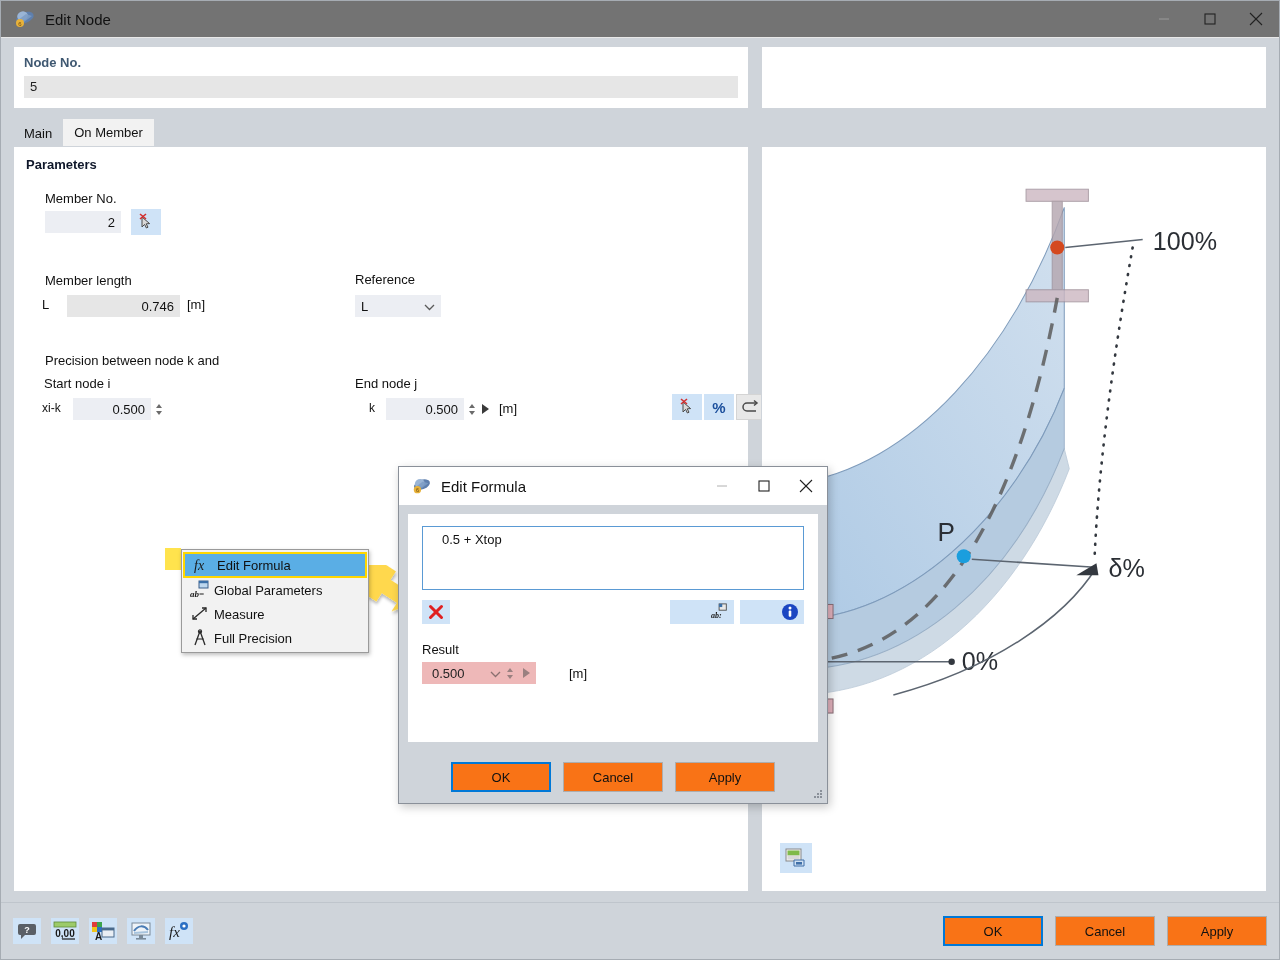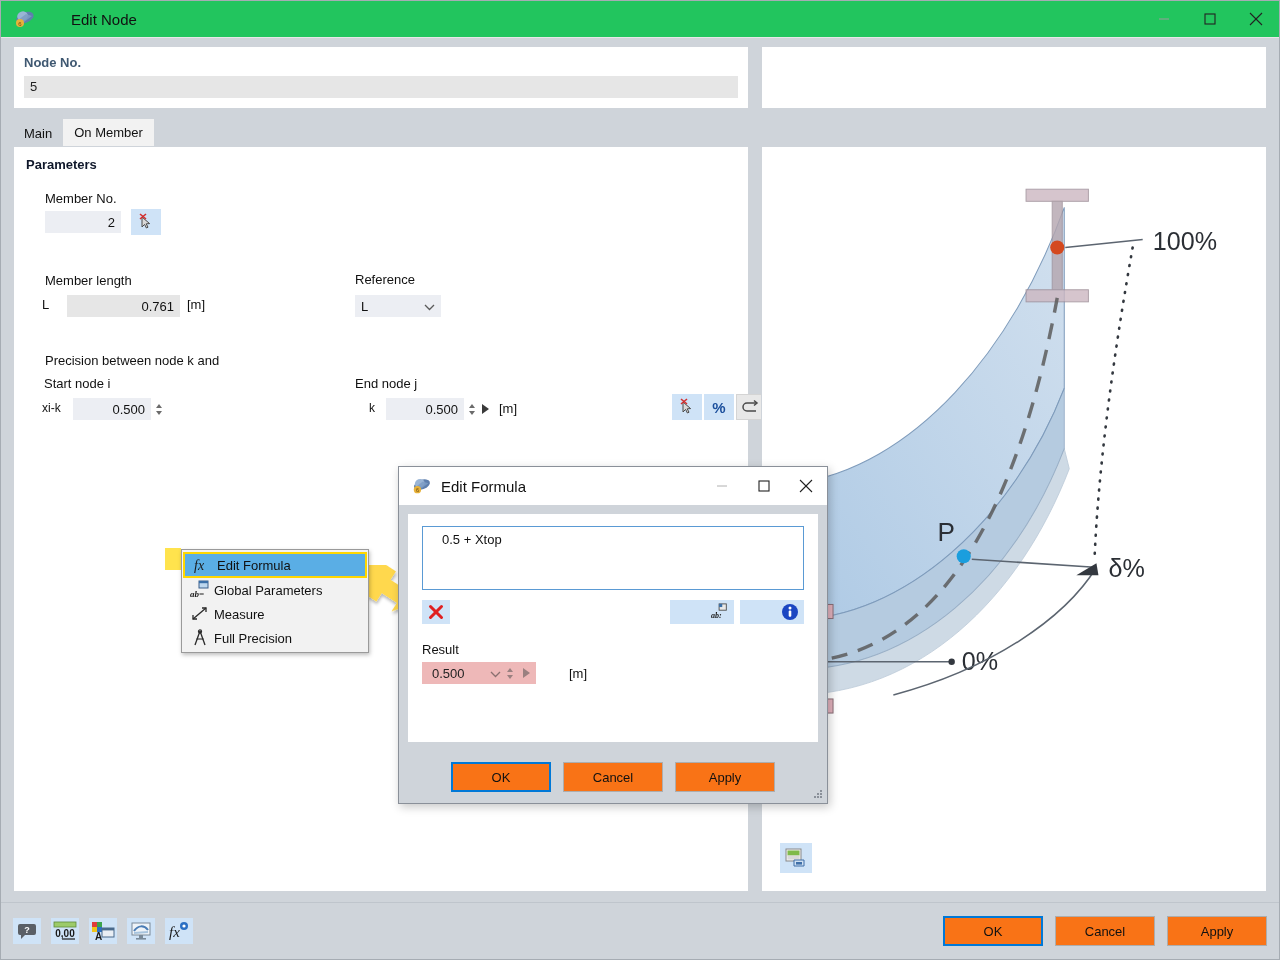--- a/index.html
+++ b/index.html
@@ -12,24 +12,23 @@
   }
   .win{
     position:absolute;left:0;top:0;width:1280px;height:960px;
     background:#cfd4da;
     border:1px solid #a6acb3;
     box-sizing:border-box;
     display:flex;flex-direction:column;
   }
   
   .titlebar{
-    height:36px;background:#22c55e;display:flex;align-items:center;
+    height:36px;background:#737373;display:flex;align-items:center;
     flex:0 0 36px;
     border-bottom:1px solid #e8e8e8;
-    gap:26px;
   }
   .title-icon{width:24px;height:24px;margin-left:12px;margin-right:8px;position:relative;flex:0 0 auto;}
   .title-text{font-size:15px;color:#111;}
   .title-btns{margin-left:auto;display:flex;height:36px;}
   .tbtn{width:46px;height:36px;display:flex;align-items:center;justify-content:center;}
   .tbtn svg{display:block;}
   
   .headerband{
     flex:0 0 auto;padding:8px 12px 0 12px;display:flex;gap:12px;
     background:#cfd4da;
@@ -240,21 +239,21 @@
       <div class="iconbtn" style="position:absolute;left:117px;top:62px;">
         <svg width="18" height="18" viewBox="0 0 18 18">
           <path d="M5 4 L5 14 L7.6 11.4 L9.4 15 L11 14.2 L9.2 10.8 L12.6 10.6 Z" fill="#d9d9d9" stroke="#4a4a4a" stroke-width="1"></path>
           <line x1="3" y1="1" x2="9" y2="6" stroke="#d32f2f" stroke-width="1.6"></line>
           <line x1="9" y1="1" x2="3" y2="6" stroke="#d32f2f" stroke-width="1.6"></line>
         </svg>
       </div>
 
       <div style="position:absolute;left:31px;top:126px;" class="fieldlabel">Member length</div>
       <div style="position:absolute;left:28px;top:150px;" class="fieldlabel">L</div>
-      <div class="grayinput" style="position:absolute;left:53px;top:148px;width:113px;">0.761</div>
+      <div class="grayinput" style="position:absolute;left:53px;top:148px;width:113px;">0.746</div>
       <div class="unit" style="position:absolute;left:173px;top:150px;">[m]</div>
 
       <div style="position:absolute;left:341px;top:125px;" class="fieldlabel">Reference</div>
       <div class="combo" style="position:absolute;left:341px;top:148px;">
         <span>L</span>
         <span class="chev">
           <svg width="11" height="7">
               <polyline points="1,1 5.5,5.5 10,1" fill="none" stroke="#5a5a5a" stroke-width="1.3"></polyline>
             </svg>
         </span>

